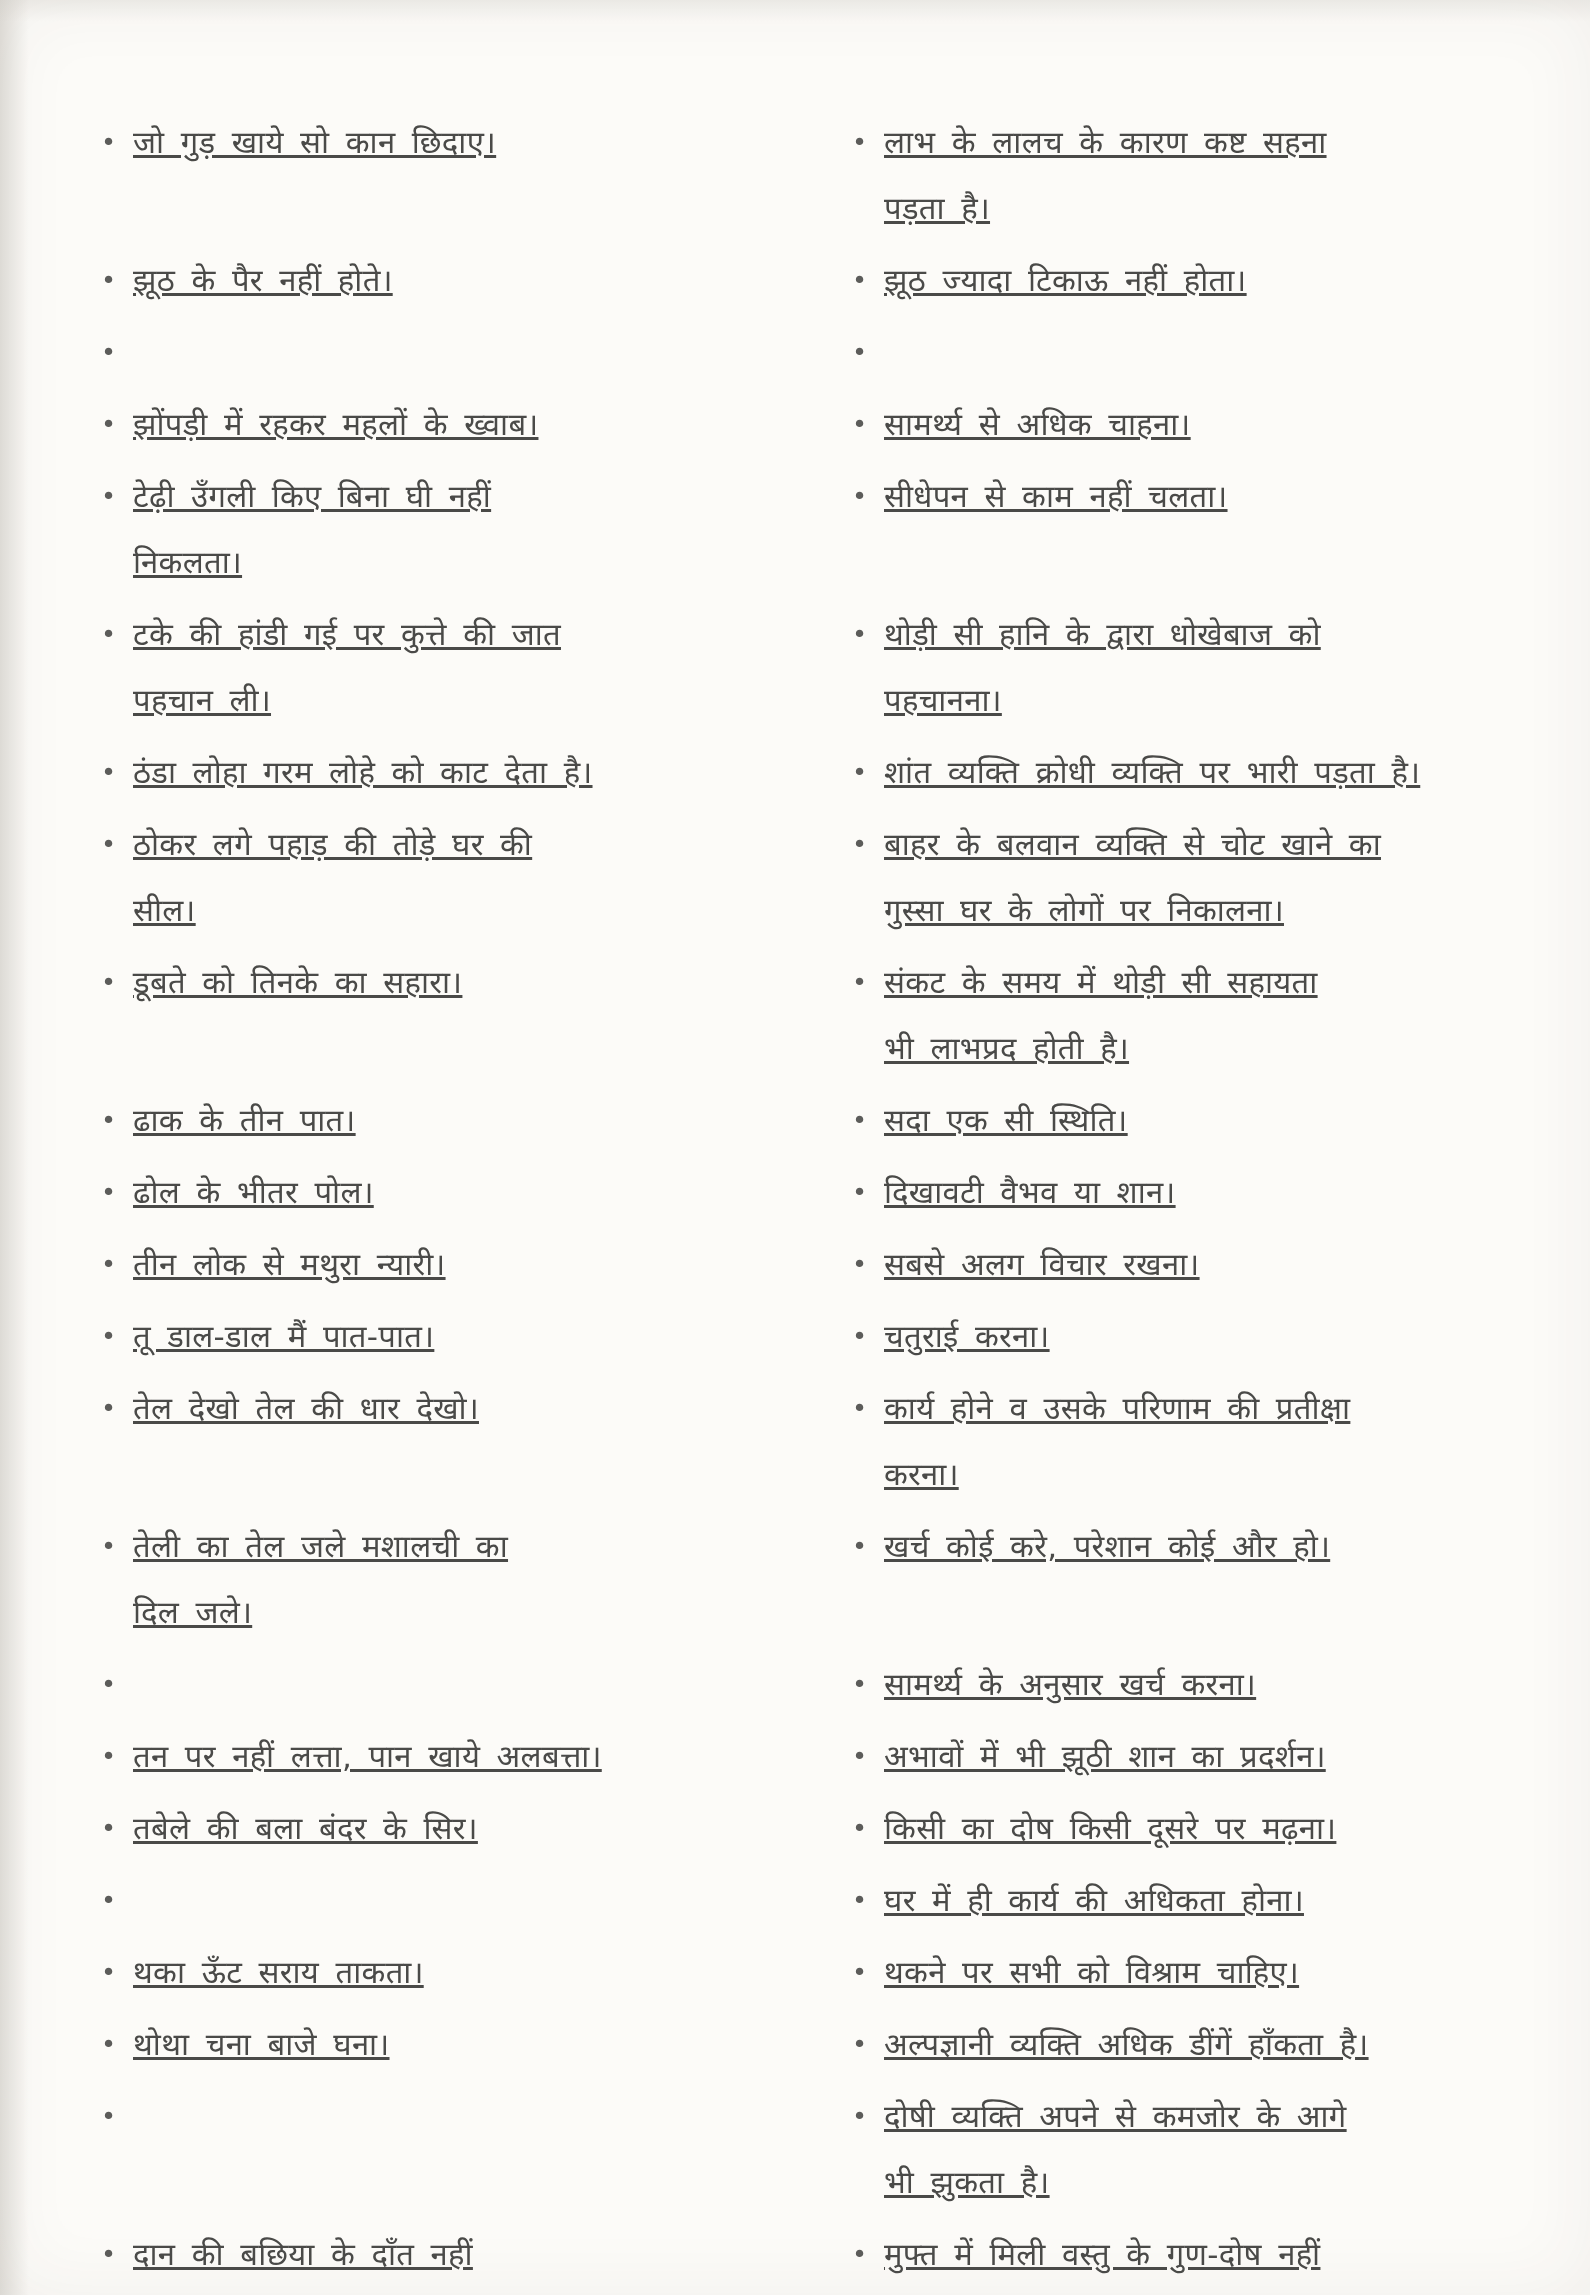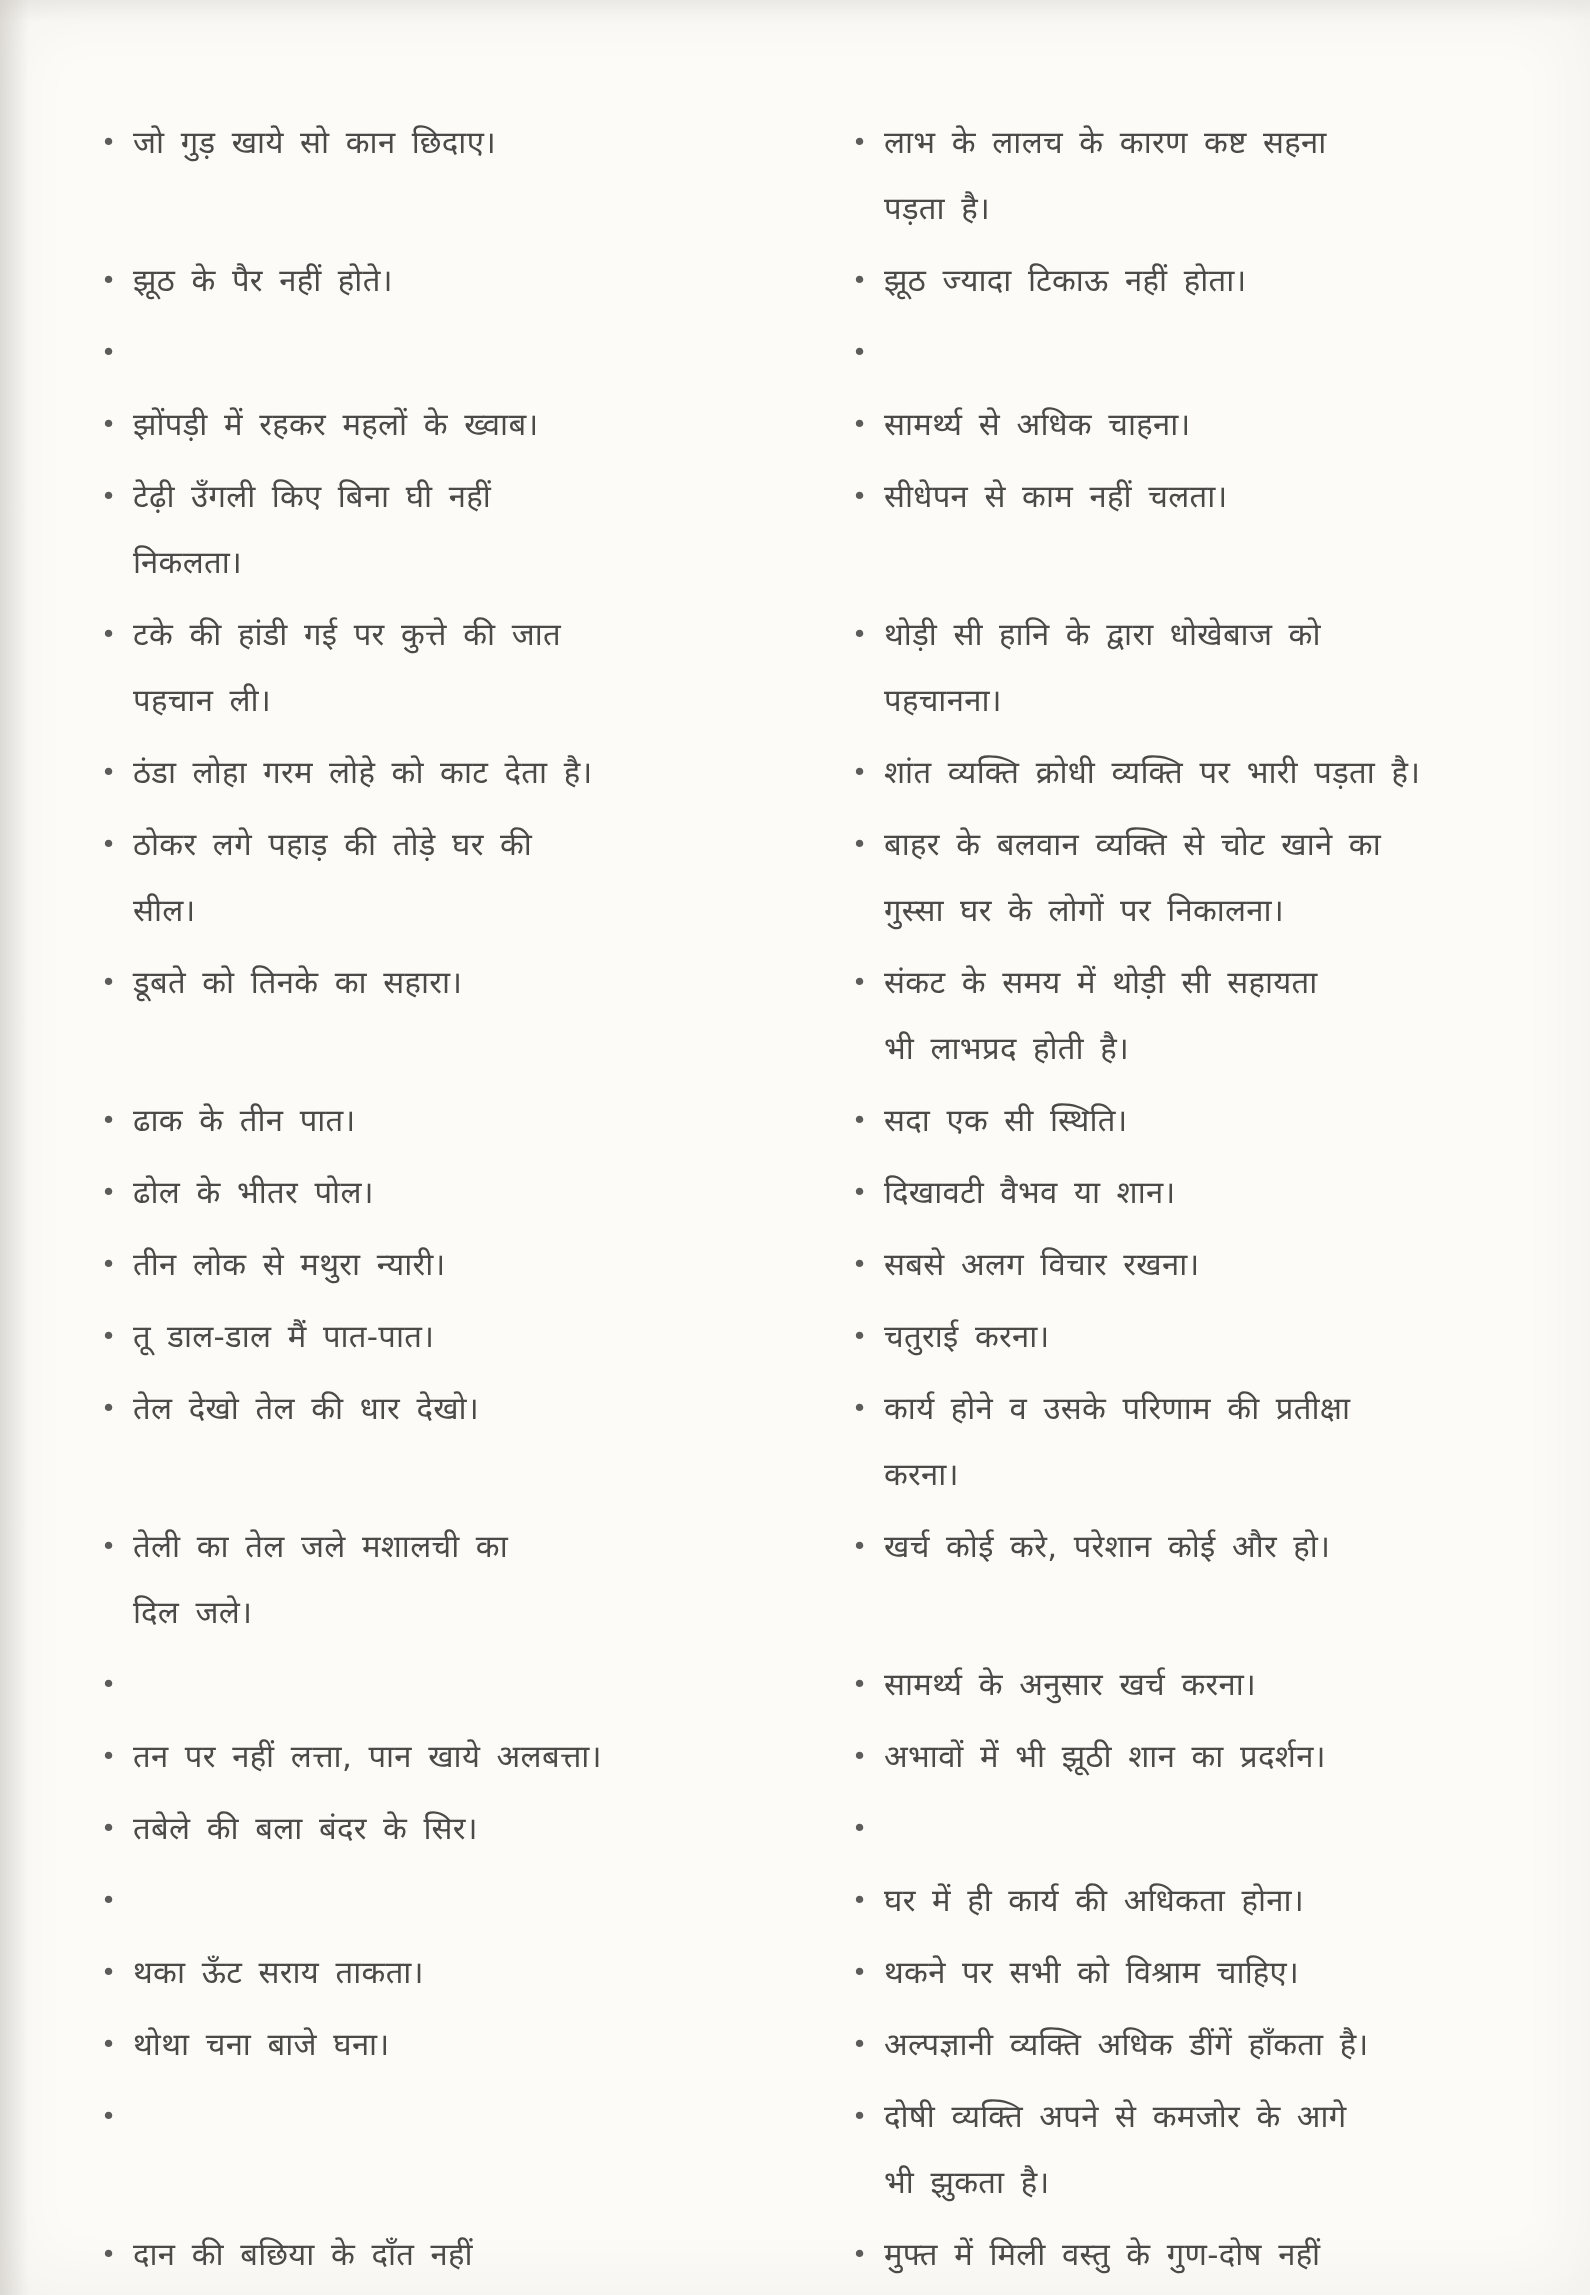--- a/index.html
+++ b/index.html
@@ -65,20 +65,21 @@
     line-height: 66px;
     color: #5c5c5a;
     user-select: none;
   }
   .text {
     white-space: pre;
     font-size: 31px;
     line-height: 66px;
     word-spacing: 0.2em;
     letter-spacing: 0.01em;
+    text-decoration: underline;
   }
 </style>
 </head>
 <body>
 
 <div class="page" style="background: rgb(252, 251, 248); color: rgb(74, 74, 72);">
   <div class="list" id="list">
   <div class="row">
     <div class="cell left">
       <span class="bullet">•</span>
@@ -272,20 +273,21 @@
     </div>
   </div>
 
   <div class="row">
     <div class="cell left">
       <span class="bullet">•</span>
       <span class="text">तबेले की बला बंदर के सिर।</span>
     </div>
     <div class="cell right">
       <span class="bullet">•</span>
+      <span class="text">किसी का दोष किसी दूसरे पर मढ़ना।</span>
     </div>
   </div>
 
   <div class="row">
     <div class="cell left">
       <span class="bullet">•</span>
     </div>
     <div class="cell right">
       <span class="bullet">•</span>
       <span class="text">घर में ही कार्य की अधिकता होना।</span>

